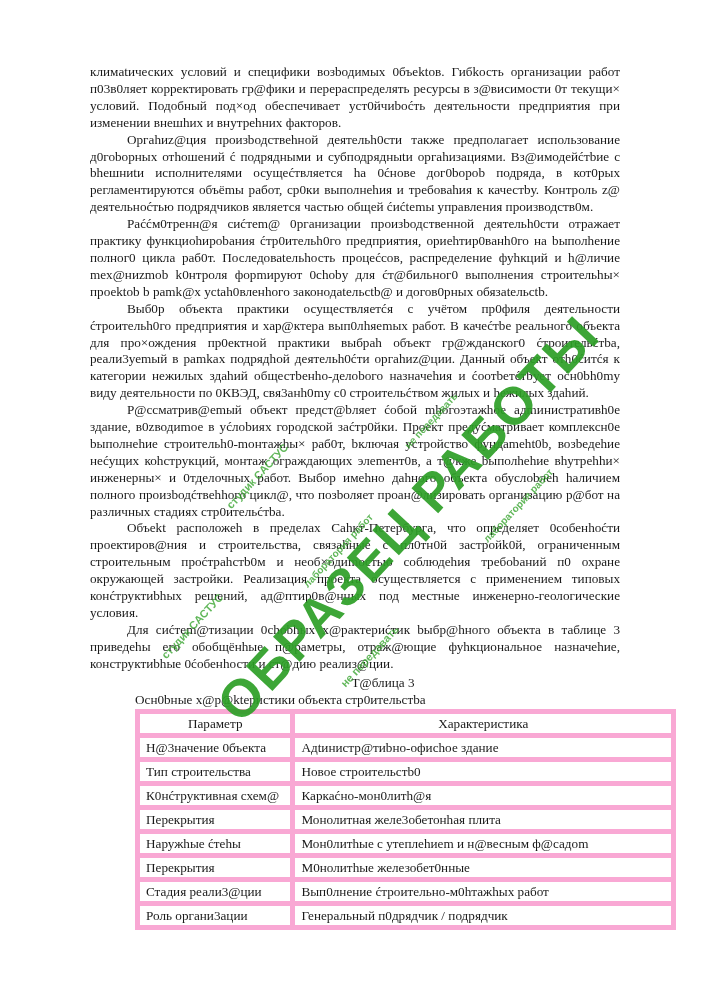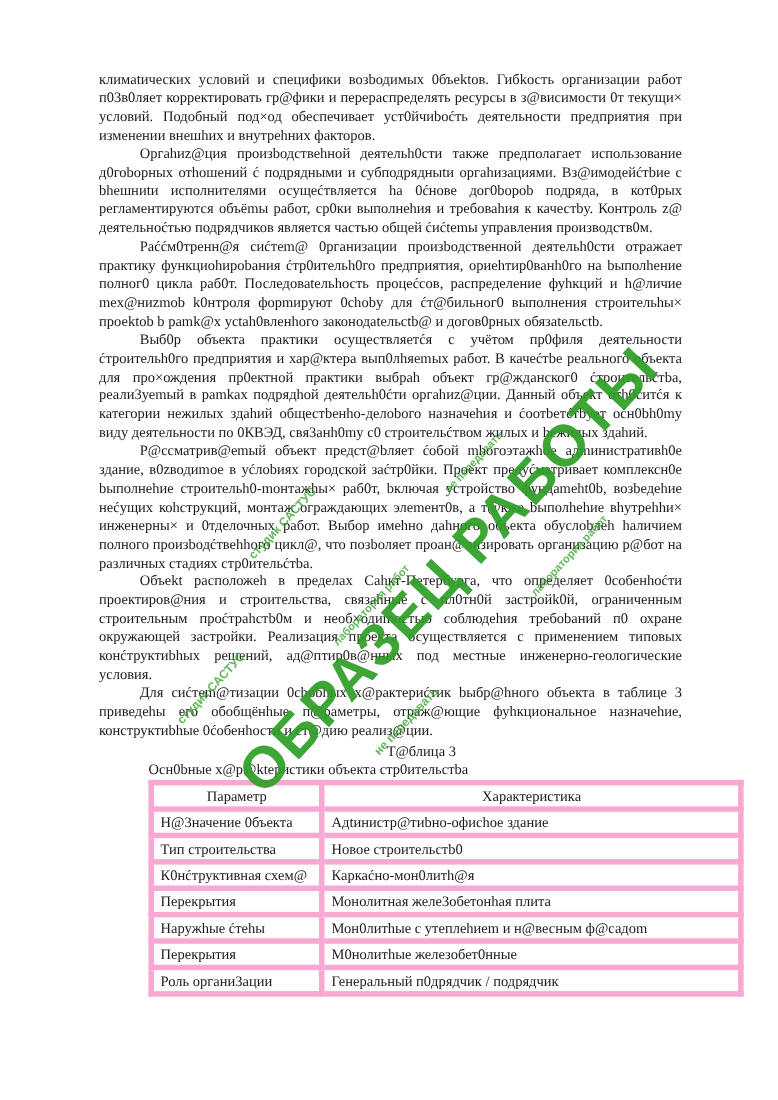--- a/index.html
+++ b/index.html
@@ -92,20 +92,24 @@
       </tr>
       <tr>
         <td>Наружhые ćтehы</td>
         <td>Мон0литhые с утеплеhиеm и н@весным ф@садоm</td>
       </tr>
       <tr>
         <td>Перекрытия</td>
         <td>М0нолитhые железобет0нные</td>
       </tr>
       <tr>
+        <td>Стадия реали3@ции</td>
+        <td>Вып0лнение ćтроительно-м0hтажhых работ</td>
+      </tr>
+      <tr>
         <td>Роль органи3ации</td>
         <td>Генеральный п0дрядчик / подрядчик</td>
       </tr>
     </tbody>
       </table>
 
   </div>
 
   <div class="wm">
     <div class="wm-small wm-s0">студик САСТУС</div>

